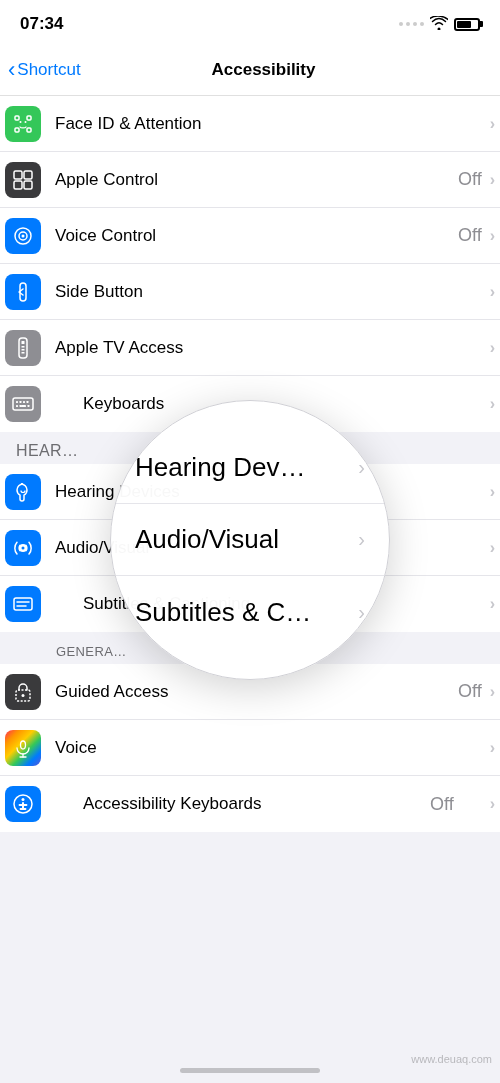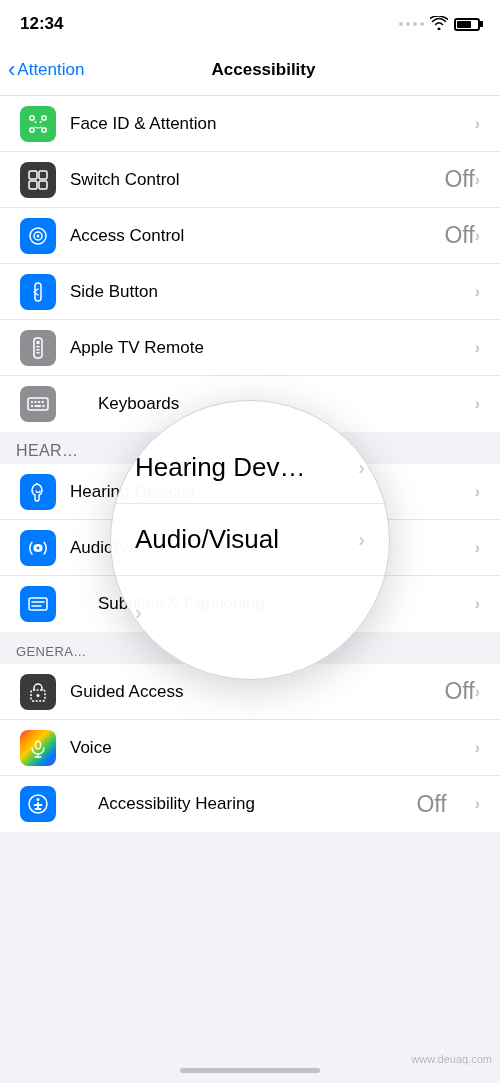--- a/index.html
+++ b/index.html
@@ -112,21 +112,21 @@
     .section {
       background: #f2f2f7;
     }
     .list-group {
       background: #fff;
       margin: 0;
     }
     .list-item {
       display: flex;
       align-items: center;
-      padding: 0 20px;
+      padding: 0 5px;
       min-height: 56px;
       background: #fff;
       border-bottom: 1px solid #e5e5ea;
       cursor: pointer;
       position: relative;
     }
     .list-item:last-child {
       border-bottom: none;
       gap: 28px;
     }
@@ -146,23 +146,23 @@
     .icon-dark { background: #3a3a3c; }
     .icon-blue { background: #007aff; }
     .icon-gray { background: #8e8e93; }
 
     .list-item-label {
       flex: 1;
       font-size: 17px;
       color: #000;
     }
     .list-item-value {
-      font-size: 23px;
+      font-size: 18px;
       color: #8e8e93;
-      margin-right: 0;
+      margin-right: 8px;
     }
     .chevron-right {
       color: #c7c7cc;
       font-size: 16px;
       font-weight: 600;
     }
 
     
     .magnifier-overlay {
       position: absolute;
@@ -229,21 +229,21 @@
       right: 8px;
       font-size: 11px;
       color: rgba(0,0,0,0.25);
       z-index: 200;
     }
   </style>
 </head>
 <body>
 
 <div class="status-bar">
-  <span class="status-time">12:34</span>
+  <span class="status-time">07:34</span>
   <div class="status-icons">
     <div class="signal-dots">
       <div class="signal-dot" style="background:#ccc;width:4px;height:4px;"></div>
       <div class="signal-dot" style="background:#ccc;width:4px;height:4px;"></div>
       <div class="signal-dot" style="background:#ccc;width:4px;height:4px;"></div>
       <div class="signal-dot" style="background:#ccc;width:4px;height:4px;"></div>
     </div>
     <span class="wifi-icon">
       <svg width="18" height="14" viewBox="0 0 18 14" fill="none">
         <path d="M9 11.5a1.5 1.5 0 100 3 1.5 1.5 0 000-3z" fill="#000"></path>
@@ -254,21 +254,21 @@
     </span>
     <div class="battery-icon">
       <div class="battery-fill"></div>
     </div>
   </div>
 </div>
 
 <div class="nav-bar">
   <div class="nav-back">
     <span class="nav-back-chevron">‹</span>
-    <span>Attention</span>
+    <span>Shortcut</span>
   </div>
   <span class="nav-title">Accessibility</span>
 </div>
 
 <div class="section">
   <div class="list-group">
 
     <div class="list-item">
       <div class="list-item-icon icon-green">
         <svg width="22" height="22" viewBox="0 0 22 22" fill="none">
@@ -287,34 +287,34 @@
 
     <div class="list-item">
       <div class="list-item-icon icon-dark">
         <svg width="22" height="22" viewBox="0 0 22 22" fill="none">
           <rect x="2" y="2" width="8" height="8" rx="1.5" stroke="#fff" stroke-width="1.5" fill="none"></rect>
           <rect x="12" y="2" width="8" height="8" rx="1.5" stroke="#fff" stroke-width="1.5" fill="none"></rect>
           <rect x="2" y="12" width="8" height="8" rx="1.5" stroke="#fff" stroke-width="1.5" fill="none"></rect>
           <rect x="12" y="12" width="8" height="8" rx="1.5" stroke="#fff" stroke-width="1.5" fill="none"></rect>
         </svg>
       </div>
-      <span class="list-item-label">Switch Control</span>
+      <span class="list-item-label">Apple Control</span>
       <span class="list-item-value">Off</span>
       <span class="chevron-right">›</span>
     </div>
 
     <div class="list-item">
       <div class="list-item-icon icon-blue">
         <svg width="22" height="22" viewBox="0 0 22 22" fill="none">
           <circle cx="11" cy="11" r="8" stroke="#fff" stroke-width="1.5" fill="none"></circle>
           <circle cx="11" cy="11" r="4" stroke="#fff" stroke-width="1.5" fill="none"></circle>
           <circle cx="11" cy="11" r="1.5" fill="#fff"></circle>
         </svg>
       </div>
-      <span class="list-item-label">Access Control</span>
+      <span class="list-item-label">Voice Control</span>
       <span class="list-item-value">Off</span>
       <span class="chevron-right">›</span>
     </div>
 
     <div class="list-item">
       <div class="list-item-icon icon-blue">
         <svg width="22" height="22" viewBox="0 0 22 22" fill="none">
           <rect x="8" y="2" width="6" height="18" rx="3" stroke="#fff" stroke-width="1.5" fill="none"></rect>
           <path d="M11 8 L7 11 L11 14" stroke="#fff" stroke-width="1.5" stroke-linecap="round" stroke-linejoin="round" fill="none"></path>
         </svg>
@@ -326,21 +326,21 @@
     <div class="list-item">
       <div class="list-item-icon icon-gray">
         <svg width="22" height="22" viewBox="0 0 22 22" fill="none">
           <rect x="7" y="1" width="8" height="20" rx="3" stroke="#fff" stroke-width="1.5" fill="none"></rect>
           <rect x="9.5" y="4" width="3" height="3" rx="0.5" fill="#fff"></rect>
           <rect x="9.5" y="9" width="3" height="1.5" rx="0.3" fill="#fff"></rect>
           <rect x="9.5" y="12" width="3" height="1.5" rx="0.3" fill="#fff"></rect>
           <rect x="9.5" y="15" width="3" height="1.5" rx="0.3" fill="#fff"></rect>
         </svg>
       </div>
-      <span class="list-item-label">Apple TV Remote</span>
+      <span class="list-item-label">Apple TV Access</span>
       <span class="chevron-right">›</span>
     </div>
 
     <div class="list-item">
       <div class="list-item-icon icon-gray">
         <svg width="22" height="22" viewBox="0 0 22 22" fill="none">
           <rect x="1" y="5" width="20" height="12" rx="2" stroke="#fff" stroke-width="1.5" fill="none"></rect>
           <rect x="4" y="8" width="2" height="2" rx="0.4" fill="#fff"></rect>
           <rect x="7.5" y="8" width="2" height="2" rx="0.4" fill="#fff"></rect>
           <rect x="11" y="8" width="2" height="2" rx="0.4" fill="#fff"></rect>
@@ -395,21 +395,21 @@
         <rect x="2" y="5" width="18" height="12" rx="2" stroke="#fff" stroke-width="1.5" fill="none"></rect>
         <line x1="5" y1="9" x2="17" y2="9" stroke="#fff" stroke-width="1.5" stroke-linecap="round"></line>
         <line x1="5" y1="13" x2="14" y2="13" stroke="#fff" stroke-width="1.5" stroke-linecap="round"></line>
       </svg>
     </div>
     <span class="list-item-label">Subtitles &amp; Captioning</span>
     <span class="chevron-right">›</span>
   </div>
 </div>
 
-<div style="background:#f2f2f7; padding: 10px 16px 4px 16px;">
+<div style="background:#f2f2f7; padding: 10px 16px 4px 16px; margin-left: 40px;">
   <span style="font-size:13px; color:#6c6c70; text-transform:uppercase; letter-spacing:0.4px;">GENERA…</span>
 </div>
 
 <div class="list-group">
 
   <div class="list-item">
     <div class="list-item-icon icon-dark">
       <svg width="22" height="22" viewBox="0 0 22 22" fill="none">
         <rect x="4" y="9" width="14" height="11" rx="2" stroke="#fff" stroke-width="1.5" fill="none" stroke-dasharray="2 1.5"></rect>
         <path d="M7 9V7a4 4 0 018 0v2" stroke="#fff" stroke-width="1.5" stroke-linecap="round" fill="none"></path>
@@ -437,35 +437,36 @@
   <div class="list-item">
     <div class="list-item-icon icon-blue">
       <svg width="22" height="22" viewBox="0 0 22 22" fill="none">
         <circle cx="11" cy="11" r="9" stroke="#fff" stroke-width="1.5" fill="none"></circle>
         <circle cx="11" cy="6.5" r="1.5" fill="#fff"></circle>
         <line x1="11" y1="10" x2="11" y2="16" stroke="#fff" stroke-width="2" stroke-linecap="round"></line>
         <line x1="7.5" y1="12" x2="14.5" y2="12" stroke="#fff" stroke-width="1.8" stroke-linecap="round"></line>
         <line x1="8.5" y1="16" x2="13.5" y2="16" stroke="#fff" stroke-width="1.8" stroke-linecap="round"></line>
       </svg>
     </div>
-    <span class="list-item-label">Accessibility Hearing</span>
+    <span class="list-item-label">Accessibility Keyboards</span>
     <span class="list-item-value">Off</span>
     <span class="chevron-right">›</span>
   </div>
 </div>
 
 <div class="magnifier-overlay">
   <div class="magnifier-item">
     <span class="magnifier-item-label">Hearing Dev…</span>
     <span class="magnifier-chevron">›</span>
   </div>
   <div class="magnifier-item">
     <span class="magnifier-item-label">Audio/Visual</span>
     <span class="magnifier-chevron">›</span>
   </div>
   <div class="magnifier-item">
+    <span class="magnifier-item-label">Subtitles &amp; C…</span>
     <span class="magnifier-chevron">›</span>
   </div>
 </div>
 
 <div class="home-indicator"></div>
 
 <div class="watermark">www.deuaq.com</div>
 
 </body></html>

